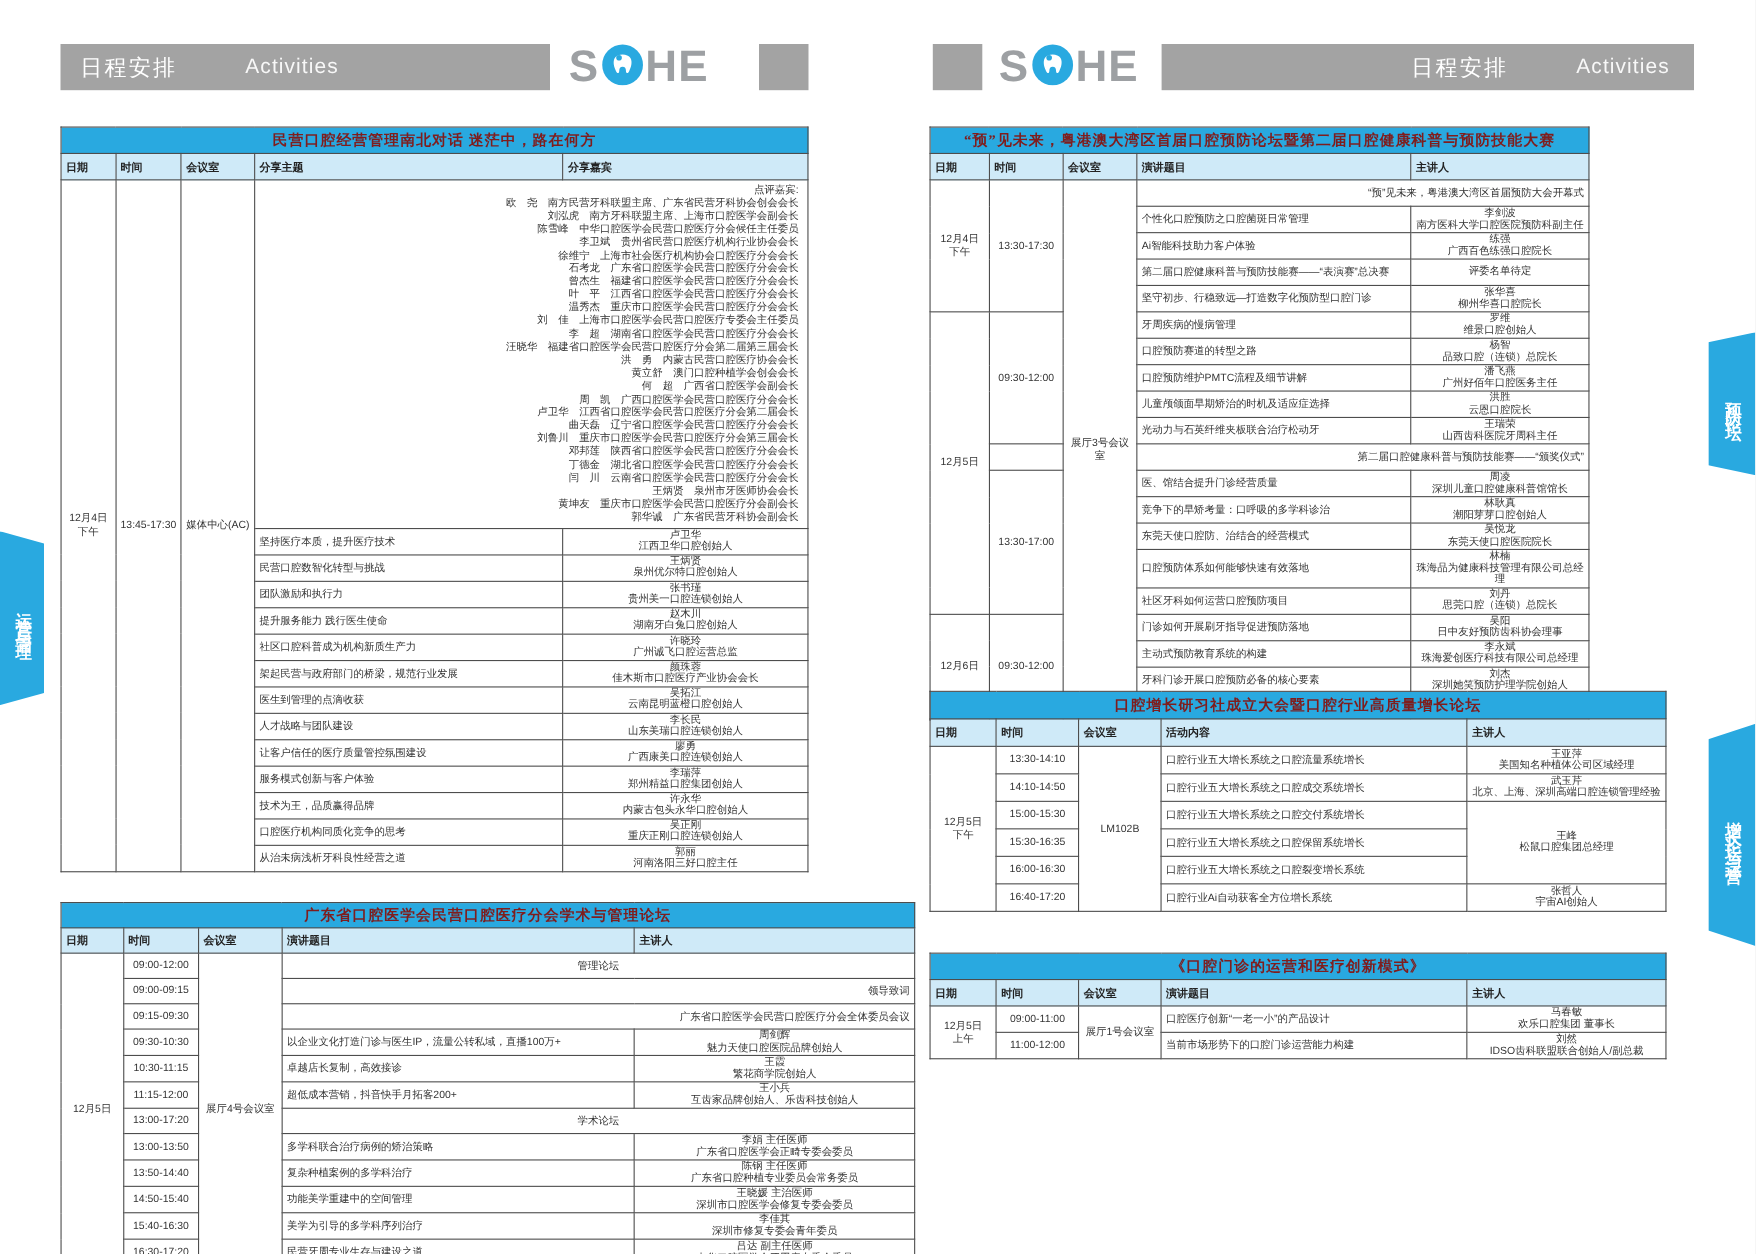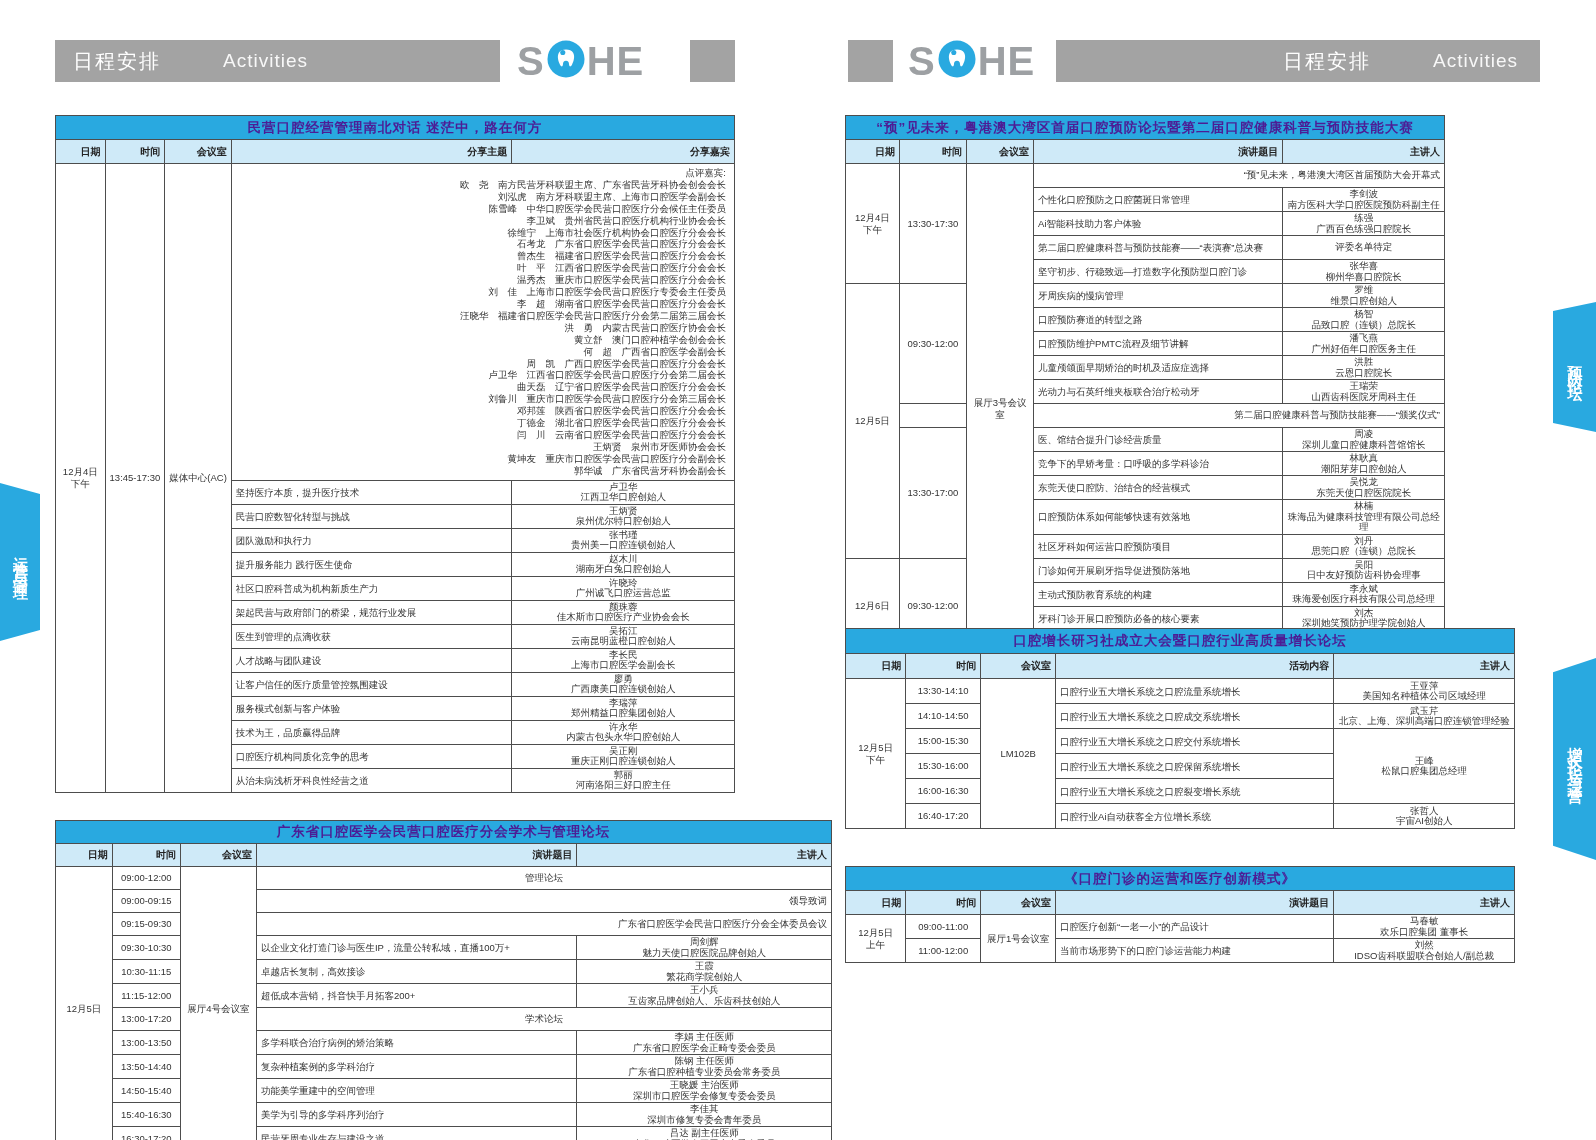--- a/index.html
+++ b/index.html
@@ -21,22 +21,22 @@
   
   .tab{position:absolute;background:var(--accent);color:#fff;writing-mode:vertical-rl;text-orientation:upright;
        font-weight:bold;font-size:15px;letter-spacing:7px;display:flex;align-items:center;justify-content:center;}
   .tab-left{clip-path:polygon(0 0,100% 7%,100% 93%,0 100%);}
   .tab-right{clip-path:polygon(0 7%,100% 0,100% 100%,0 93%);}
 
   
   .tbl-wrap{position:absolute;}
   table{border-collapse:collapse;table-layout:fixed;width:100%;}
   td,th{border:1px solid var(--border);font-size:9.5px;color:var(--ink);padding:1px 4px;vertical-align:middle;}
-  .title-cell{background:var(--accent);color:#4c1d95;font-weight:bold;font-size:13.5px;text-align:center;height:23px;letter-spacing:1px;}
-  .head-row th{background:var(--head-bg);font-weight:bold;font-size:10px;height:17px;text-align:right;color:#222;margin-left:37px;}
+  .title-cell{background:var(--accent);color:#7f1d1d;font-weight:bold;font-size:13.5px;text-align:center;height:23px;letter-spacing:1px;font-family:Liberation Serif, serif;}
+  .head-row th{background:var(--head-bg);font-weight:bold;font-size:10px;height:17px;text-align:left;color:#222;margin-left:37px;}
   .c-date,.c-time,.c-room{text-align:center;white-space:pre-line;line-height:12px;}
   .c-topic{text-align:left;line-height:11px;}
   .c-speaker{text-align:center;white-space:pre-line;line-height:10.5px;}
   .span-left{text-align:right;white-space:pre-line;}
   .span-center{text-align:center;font-weight:normal;}
   .guest{line-height:11.9px;padding:3px 8px;font-size:9.5px;}
   .t-l1 tbody tr{height:24px;} .t-l2 tbody tr{height:23px;}
   .t-r1 tbody tr{height:24px;} .t-r2 tbody tr{height:25px;} .t-r3 tbody tr{height:24px;}
 </style>
 </head>
@@ -161,21 +161,21 @@
 佳木斯市口腔医疗产业协会会长</td>
           </tr>
           <tr>
             <td class="c-topic">医生到管理的点滴收获</td>
             <td class="c-speaker">吴拓江
 云南昆明蓝橙口腔创始人</td>
           </tr>
           <tr>
             <td class="c-topic">人才战略与团队建设</td>
             <td class="c-speaker">李长民
-上海市口腔医学会副会长</td>
+山东美瑞口腔连锁创始人</td>
           </tr>
           <tr>
             <td class="c-topic">让客户信任的医疗质量管控氛围建设</td>
             <td class="c-speaker">廖勇
 广西康美口腔连锁创始人</td>
           </tr>
           <tr>
             <td class="c-topic">服务模式创新与客户体验</td>
             <td class="c-speaker">李瑞萍
 郑州精益口腔集团创始人</td>
@@ -450,21 +450,21 @@
             <td class="c-speaker">武玉芹
 北京、上海、深圳高端口腔连锁管理经验</td>
           </tr>
           <tr>
             <td class="c-time">15:00-15:30</td>
             <td class="c-topic">口腔行业五大增长系统之口腔交付系统增长</td>
             <td class="c-speaker" rowspan="3">王峰
 松鼠口腔集团总经理</td>
           </tr>
           <tr>
-            <td class="c-time">15:30-16:00</td>
+            <td class="c-time">15:30-16:35</td>
             <td class="c-topic">口腔行业五大增长系统之口腔保留系统增长</td>
           </tr>
           <tr>
             <td class="c-time">16:00-16:30</td>
             <td class="c-topic">口腔行业五大增长系统之口腔裂变增长系统</td>
           </tr>
           <tr>
             <td class="c-time">16:40-17:20</td>
             <td class="c-topic">口腔行业Ai自动获客全方位增长系统</td>
             <td class="c-speaker">张哲人

